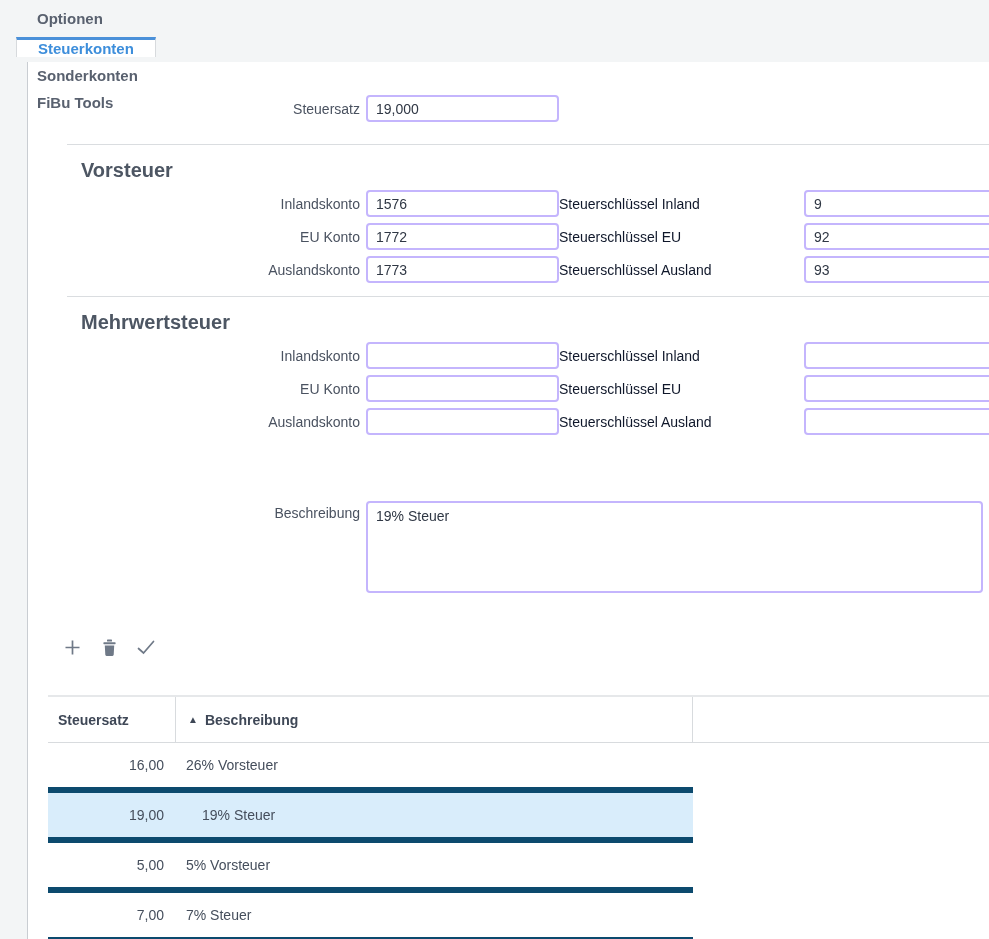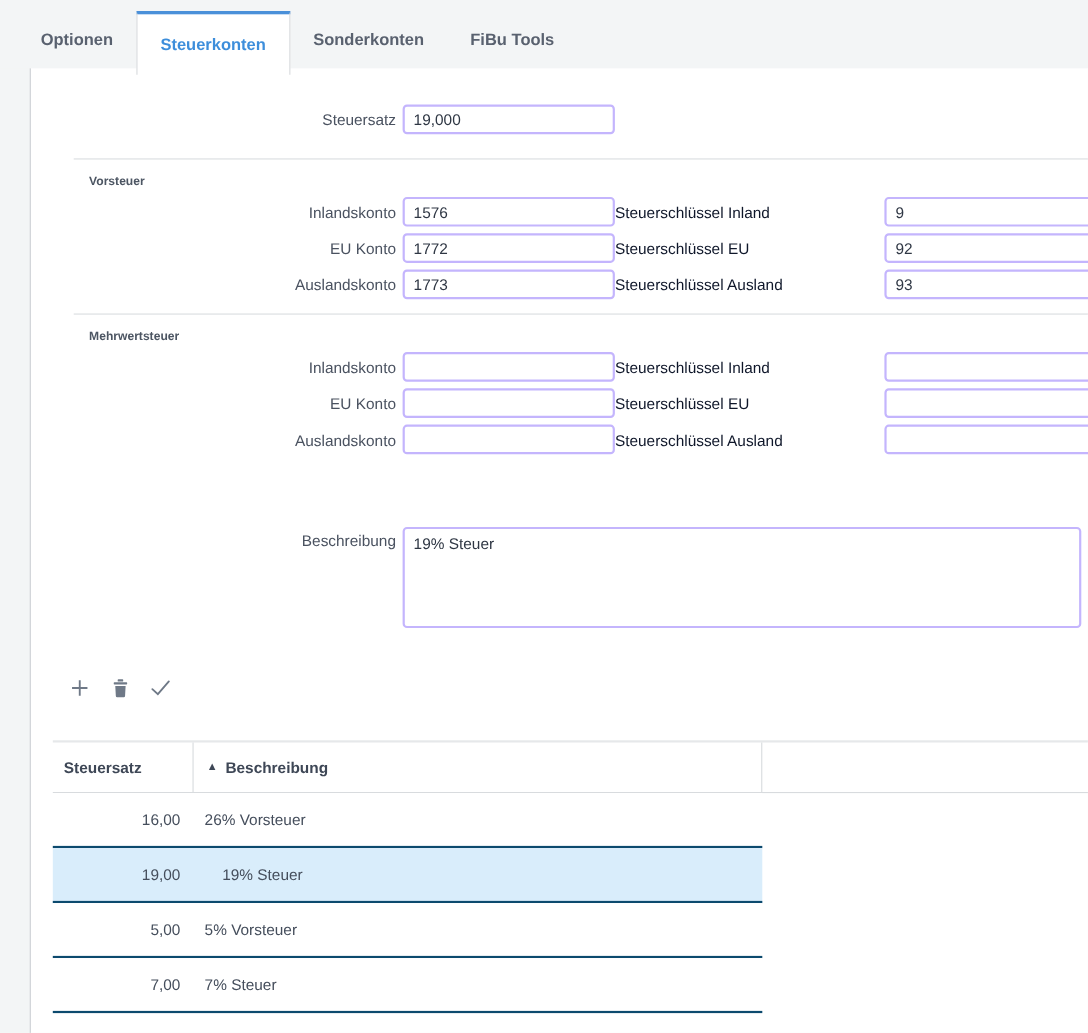--- a/index.html
+++ b/index.html
@@ -12,20 +12,21 @@
   }
   
   .tabbar {
     height: 62px;
     background: #f3f5f6;
     display: flex;
     align-items: flex-start;
     padding-left: 16px;
     position: relative;
     z-index: 2;
+    flex-direction: column;
   }
   .tab {
     margin-top: 10px;
     height: 52px;
     display: flex;
     align-items: center;
     padding: 0 21px;
     font-size: 15px;
     font-weight: 700;
     color: #59616f;
@@ -67,21 +68,21 @@
   }
   .fld.w1 { width: 193px; }
   .fld.w2 { width: 190px; }
   .divider {
     border: none;
     border-top: 1px solid #dadde0;
     margin: 22px 0 0 19px;
   }
   .sec-title {
     margin: 14px 0 8px 33px;
-    font-size: 11px;
+    font-size: 20px;
     font-weight: 700;
     color: #4d5663;
   }
   .steuersatz-row { padding-top: 33px; height: 60px; }
   .vorsteuer-rows { margin-top: 0; }
   .beschreibung-row { margin-top: 66px; display: flex; align-items: flex-start; }
   .beschreibung-row .flabel { margin-top: 4px; }
   textarea.fld.desc {
     width: 617px; height: 92px;
     resize: none;
@@ -125,21 +126,21 @@
     display: flex; align-items: center;
     padding-left: 12px;
     border-right: 1px solid #d8dbde;
   }
   .gh-rest { flex: 1; }
   .sort-arrow { font-size: 10px; color: #3e4756; margin-right: 7px; line-height: 1; }
   .grid-body { width: 645px; }
   .grow {
     display: flex;
     height: 50px;
-    border-bottom: 2px solid #0c4a6e;
+    border-bottom: 6px solid #0c4a6e;
     background: #ffffff;
     color: #454e5c;
     cursor: pointer;
   }
   .grow.selected { background: #d9edfb; gap: 16px; }
   .gc1 {
     width: 128px; flex: none;
     display: flex; align-items: center; justify-content: flex-end;
     padding-right: 12px;
   }

